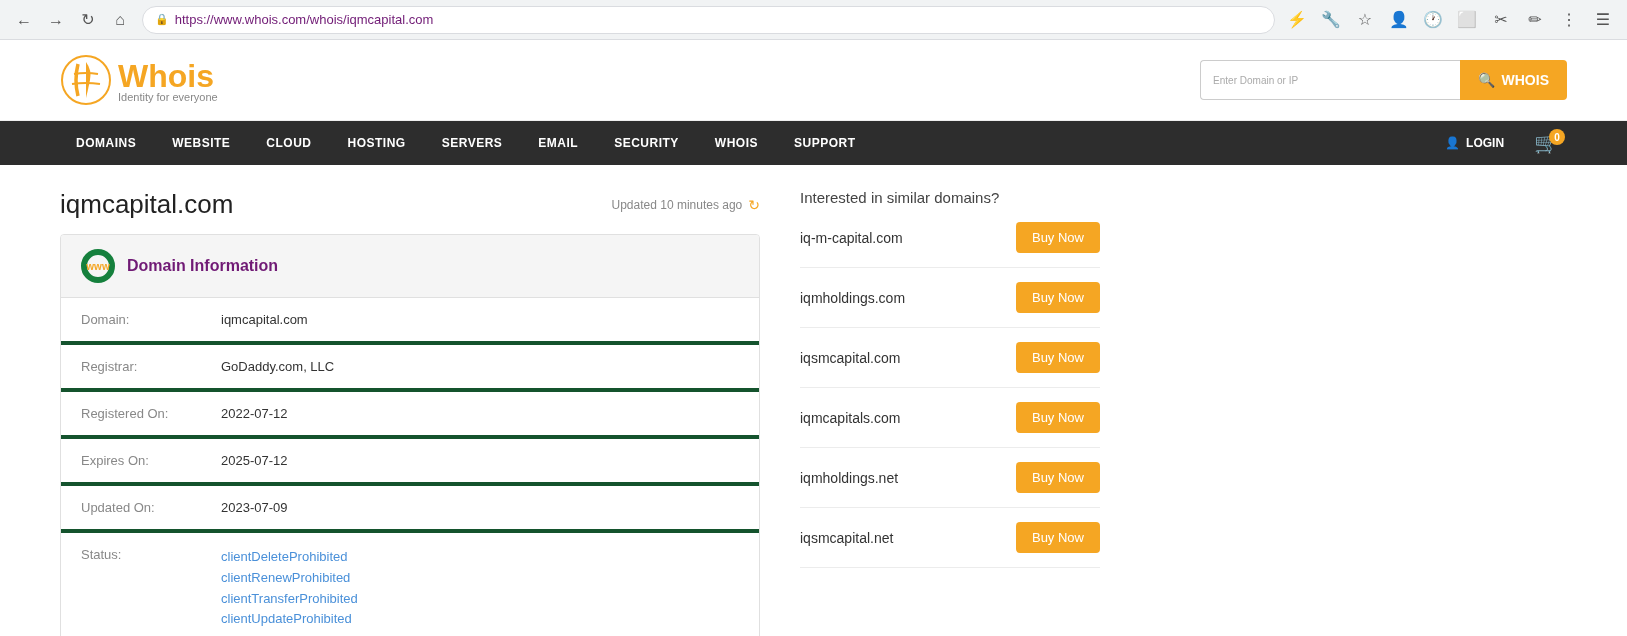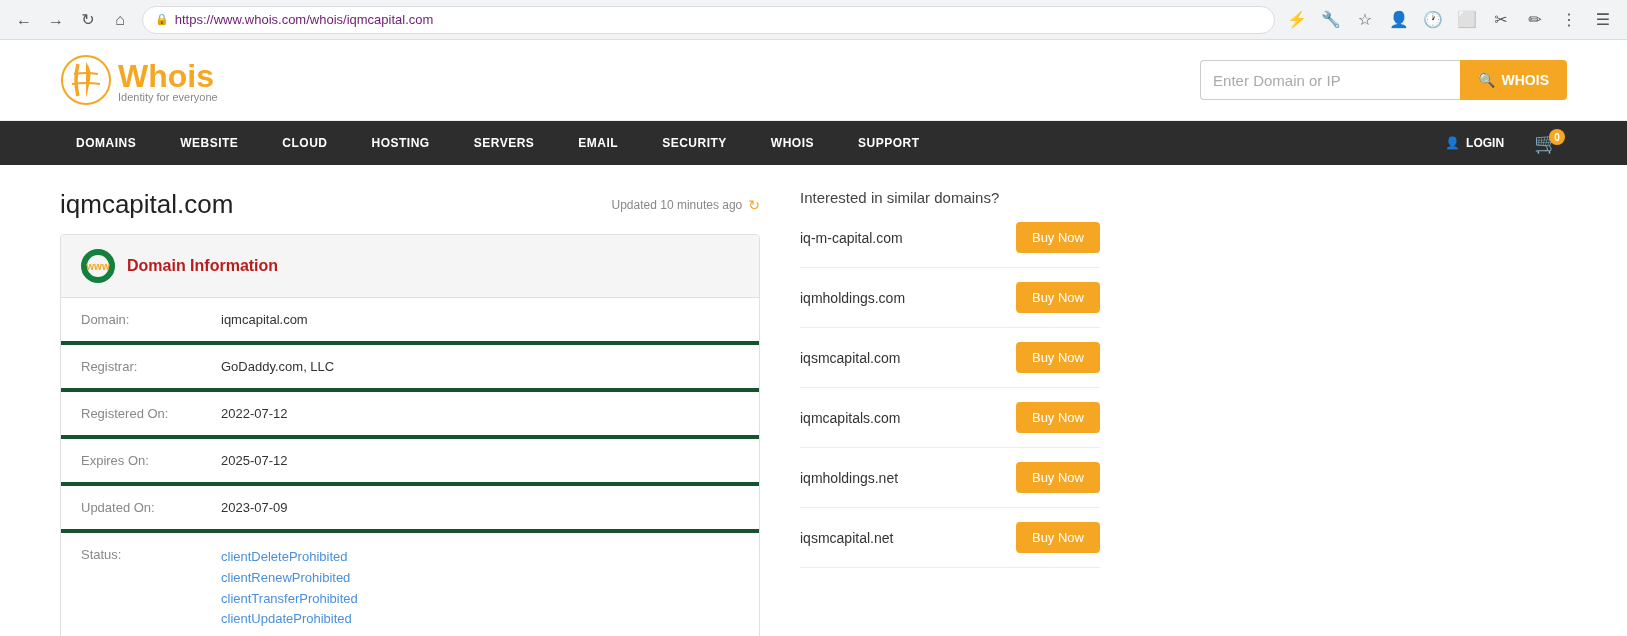--- a/index.html
+++ b/index.html
@@ -102,21 +102,21 @@
       display: flex;
       gap: 0;
     }
     .search-input {
       width: 260px;
       height: 40px;
       border: 1px solid #ccc;
       border-right: none;
       border-radius: 4px 0 0 4px;
       padding: 0 12px;
-      font-size: 15px;
+      font-size: 10px;
       color: #333;
       outline: none;
     }
     .search-input::placeholder { color: #aaa; }
     .search-btn {
       height: 40px;
       padding: 0 18px;
       background: #f5a623;
       border: none;
       border-radius: 0 4px 4px 0;
@@ -133,21 +133,21 @@
     .main-nav {
       background: #2d2d2d;
       display: flex;
       align-items: center;
       padding: 0 60px;
       height: 44px;
     }
     .nav-items {
       display: flex;
       flex: 1;
-      gap: 12px;
+      gap: 4px;
     }
     .nav-item {
       color: #fff;
       font-size: 12px;
       font-weight: bold;
       text-transform: uppercase;
       padding: 0 16px;
       height: 44px;
       display: flex;
       align-items: center;
@@ -250,21 +250,21 @@
       background: #f5f5f5;
       padding: 14px 20px;
       display: flex;
       align-items: center;
       gap: 12px;
       border-bottom: 1px solid #e0e0e0;
     }
     .card-header-title {
       font-size: 16px;
       font-weight: bold;
-      color: #b91c1c;
+      color: #701a75;
     }
     .www-icon {
       width: 34px;
       height: 34px;
       border: 6px solid #15803d;
       border-radius: 50%;
       display: flex;
       align-items: center;
       justify-content: center;
       font-size: 10px;

